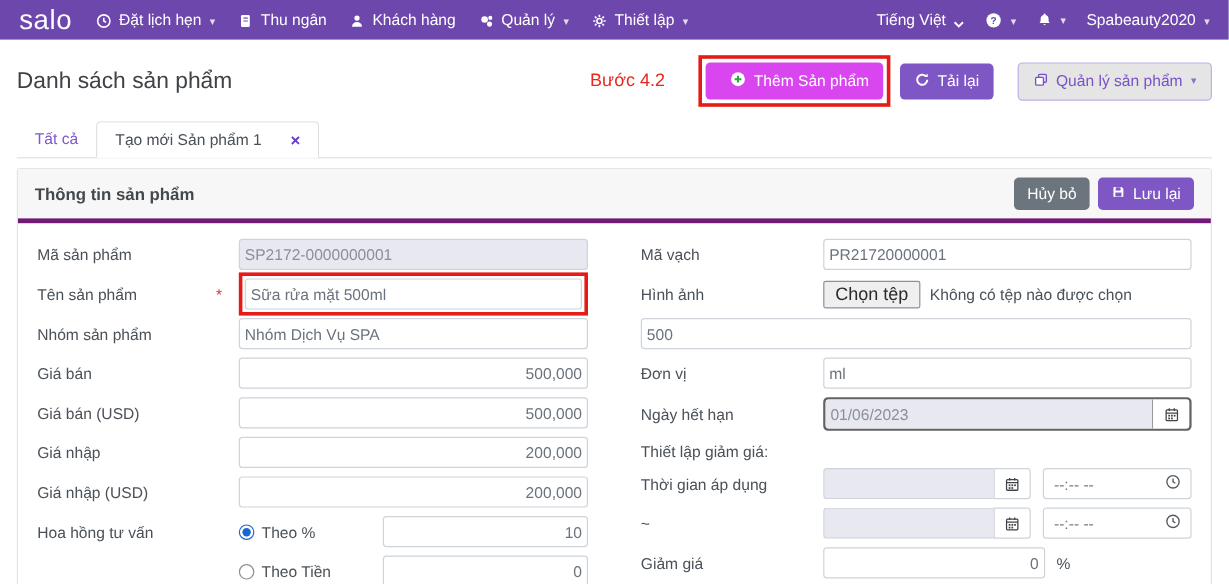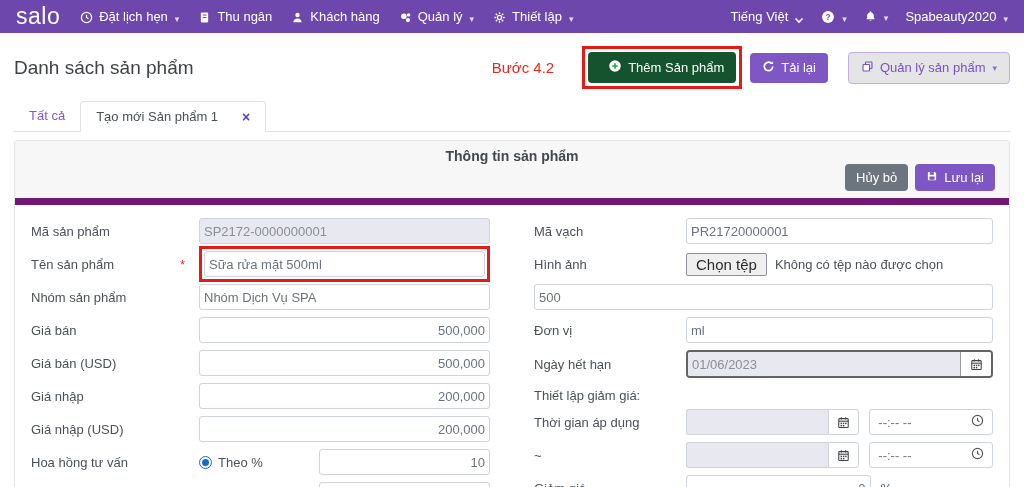--- a/index.html
+++ b/index.html
@@ -14,37 +14,37 @@
   .caret { font-size:9px; opacity:.8; margin-left:1px; }
   .nav-right { margin-left:auto; display:flex; align-items:center; gap:17px; }
   .nav-item svg { display:block; }
 
   
   .page-header { display:flex; align-items:center; padding:13px 14px 6px 14px; }
   .page-title { font-size:19px; font-weight:500; color:#3f4347; }
   .header-actions { margin-left:auto; display:flex; align-items:center; }
   .step-label { color:#e8281e; font-size:15px; margin-right:28px; }
   .btn { border:none; border-radius:4px; font-size:13px; padding:7px 12px; display:inline-flex; align-items:center; gap:6px; cursor:pointer; font-family:inherit; white-space:nowrap; }
-  .btn-green { background:#14532d; color:#fff;padding-left:20px; }
+  .btn-green { background:#d946ef; color:#fff;padding-left:20px; }
   .btn-purple { background:#7e57c5; color:#fff; }
   .btn-outline { background:#e5e5e5; color:#7a52c7; border:1px solid #c3aee8; }
   .btn-grey { background:#6c757d; color:#fff; }
   .red-box { border:3px solid #e41b17; padding:3px; margin-right:8px; }
   .gap8 { margin-right:20px; }
 
   
   .tabs { margin:6px 14px 0 14px; display:flex; border-bottom:1px solid #dee2e6; }
   .tab-link { padding:7px 15px; color:#8257c9; cursor:pointer; }
   .tab-active { padding:7px 15px; background:#fff; border:1px solid #dee2e6; border-bottom:1px solid #fff;
     margin-bottom:-1px; border-radius:4px 4px 0 0; color:#495057; display:flex; align-items:center; gap:24px; }
   .tab-close { color:#5f3dc4; font-weight:bold; font-size:14px; cursor:pointer; line-height:1; }
 
   
   .card { margin:8px 14px 0 14px; border:1px solid #e4e4e4; border-radius:3px; }
-  .card-header { background:#f7f7f7; border-bottom:7px solid #701a75; padding:7px 14px; display:flex; align-items:center;flex-direction:column; }
+  .card-header { background:#f7f7f7; border-bottom:4px solid #701a75; padding:7px 14px; display:flex; align-items:center; }
   .card-title { font-size:14px; font-weight:700; color:#43484d; }
   .card-header .btns { margin-left:auto; display:flex; gap:7px; }
   .card-header .btn { padding:6px 11px; }
   .card-body { padding:13px 16px 10px 16px; display:grid; grid-template-columns:1fr 1fr; column-gap:44px; }
 
   .frow { display:flex; align-items:center; margin-bottom:7px; min-height:26px; }
   .flabel { flex-shrink:0; display:flex; justify-content:space-between; align-items:center; padding-right:14px; }
   .col-l .flabel { width:168px; }
   .col-r .flabel { width:152px; }
   .req { color:#e03131; }

